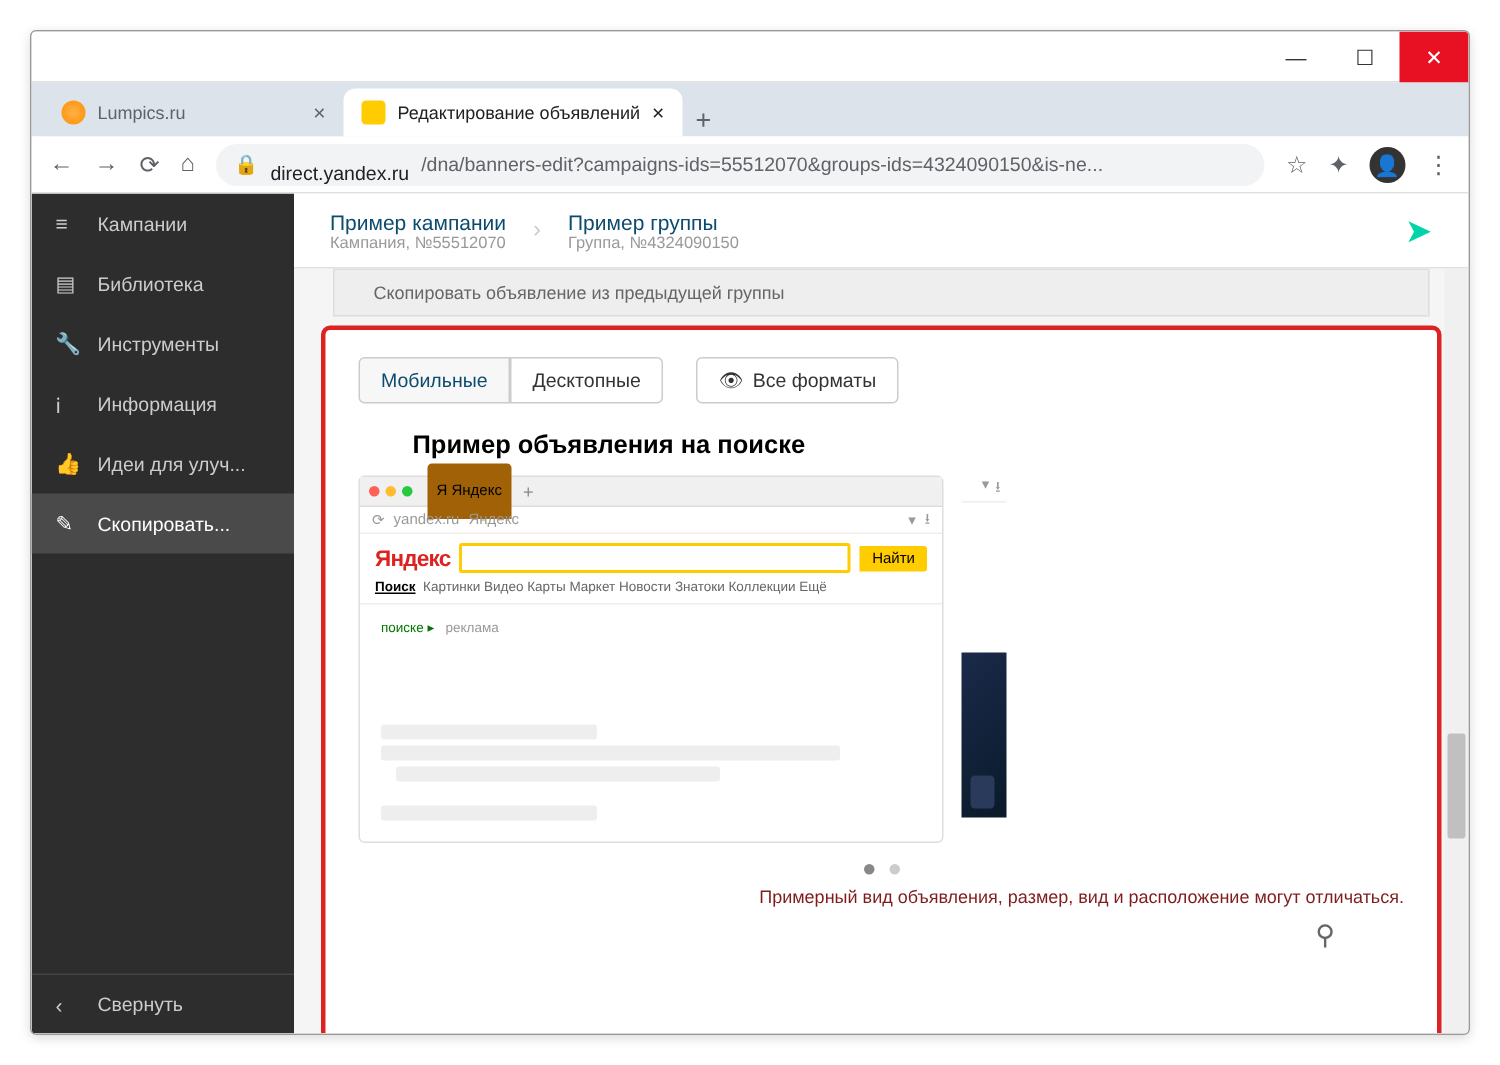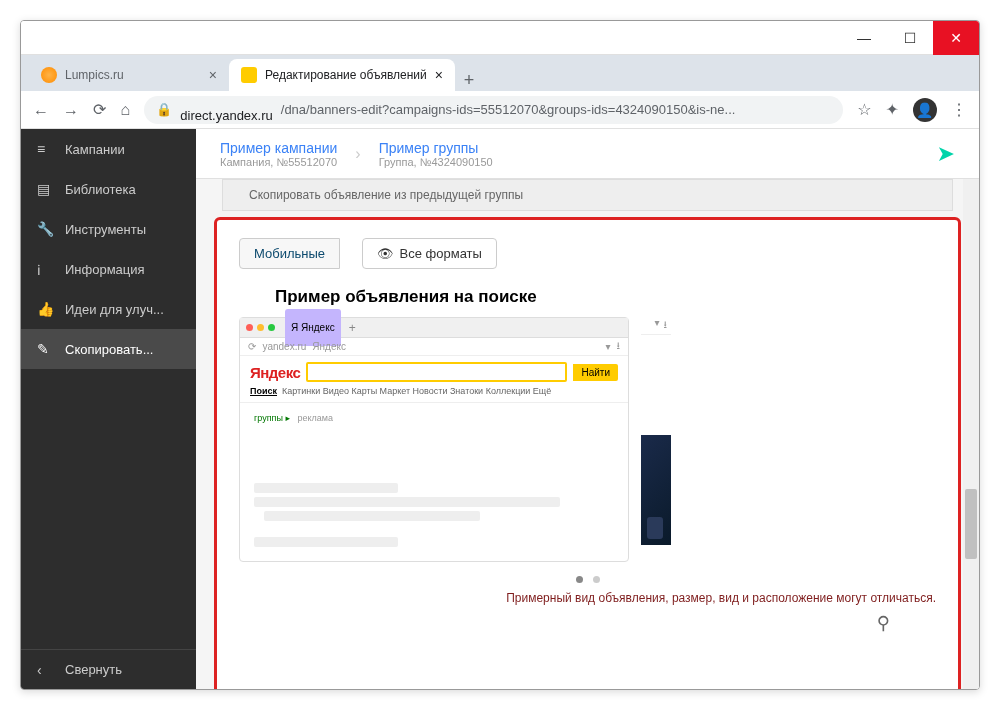--- a/index.html
+++ b/index.html
@@ -29,21 +29,21 @@
 .app { flex: 1; display: flex; background: #f5f5f5; overflow: hidden; position: relative; }
 .sidebar { width: 175px; background: #2d2d2d; color: #ccc; display: flex; flex-direction: column; }
 .side-item { height: 40px; display: flex; align-items: center; gap: 12px; padding: 0 16px; font-size: 13px; cursor: pointer; }
 .side-item.active { background: #4a4a4a; color: #fff; }
 .side-icon { width: 16px; font-size: 14px; }
 .side-spacer { flex: 1; }
 .side-collapse { border-top: 1px solid #444; }
 
 .content { flex: 1; display: flex; flex-direction: column; overflow: hidden; }
 .header { height: 50px; background: #fff; display: flex; align-items: center; padding: 0 24px; gap: 18px; border-bottom: 1px solid #e0e0e0; }
-.crumb-title { font-size: 14px; color: #3b82f6; }
+.crumb-title { font-size: 14px; color: #0c4a6e; }
 .crumb-sub { font-size: 11px; color: #999; }
 .crumb-arrow { color: #ccc; font-size: 16px; }
 .send-icon { margin-left: auto; color: #00d4aa; font-size: 22px; }
 
 .body-area { flex: 1; padding: 0 18px; overflow: hidden; position: relative; }
 .copy-bar { background: #eee; border: 1px solid #ddd; padding: 8px 26px; font-size: 12px; color: #666; margin: 0 8px; }
 .red-box { border: 3px solid #d22; border-radius: 6px; padding: 18px 22px 14px; margin-top: 6px; background: #fff; height: 488px; position: relative; }
 
 .format-tabs { display: flex; gap: 0; align-items: center; }
 .ftab { border: 1px solid #ccc; padding: 7px 14px; font-size: 13px; color: #0c4a6e; background: #f7f7f7; }
@@ -169,52 +169,53 @@
         </div>
         <span class="send-icon">➤</span>
       </div>
 
       <div class="body-area">
         <div class="copy-bar">Скопировать объявление из предыдущей группы</div>
 
         <div class="red-box">
           <div class="format-tabs">
             <div class="ftab">Мобильные</div>
+            <div class="ftab active">Десктопные</div>
             <div class="all-formats">
               <span>👁</span>
               <span>Все форматы</span>
             </div>
           </div>
 
           <div class="section-title">Пример объявления на поиске</div>
 
           <div class="preview-wrap">
           <div class="browser-mock">
             <div class="mock-tabs">
               <span class="mock-dot" style="background:#ff5f57"></span>
               <span class="mock-dot" style="background:#ffbd2e"></span>
               <span class="mock-dot" style="background:#28c940"></span>
-              <span style="font-size:10px;margin-left:6px;background:#c4b5fd;padding:13px 6px;border-radius:3px 3px 0 0">Я Яндекс</span>
+              <span style="font-size:10px;margin-left:6px;background:#a16207;padding:13px 6px;border-radius:3px 3px 0 0">Я Яндекс</span>
               <span style="font-size:12px;margin-left:4px;color:#888">+</span>
             </div>
             <div class="mock-addr">
               <span>⟳</span>
                   <span>yandex.ru</span>
               <span>Яндекс</span>
               <span style="margin-left:auto">▾</span>
               <span>⭳</span>
             </div>
             <div class="mock-logo">
               <span class="ylogo">Яндекс</span>
               <div class="ysearch"></div>
               <span class="yfind">Найти</span>
             </div>
             <div class="ynav"><b>Поиск</b>&nbsp;&nbsp;<span>Картинки  Видео  Карты  Маркет  Новости  Знатоки  Коллекции  Ещё</span></div>
             <div class="ad-block">
-              <div class="ad-green"><span>группы</span> ▸ &nbsp; <span style="color:#999">реклама</span></div>
+              <div class="ad-green"><span>поиске</span> ▸ &nbsp; <span style="color:#999">реклама</span></div>
               <div style="height:56px"></div>
               <div class="skel" style="width:40%"></div>
               <div class="skel" style="width:85%"></div>
               <div class="skel" style="width:60%;margin-left:10px"></div>
               <div style="height:8px"></div>
               <div class="skel" style="width:40%"></div>
             </div>
           </div>
           <div class="side-mock">
             <div style="height:18px;border-bottom:1px solid #eee;display:flex;justify-content:flex-end;padding:0 4px;gap:4px;font-size:10px;color:#999">

